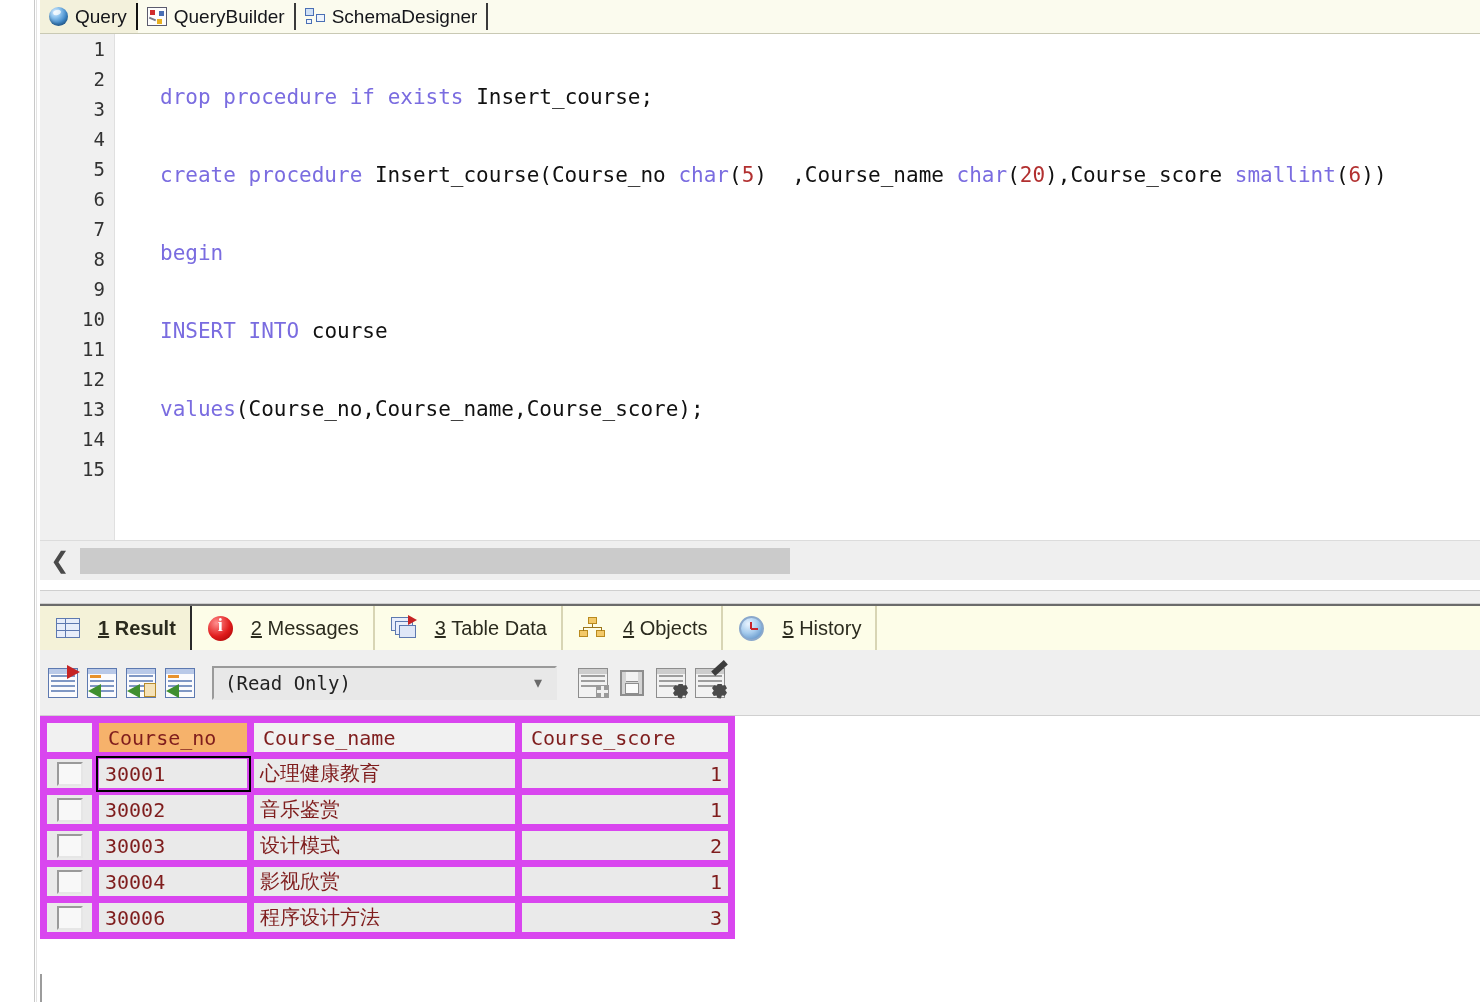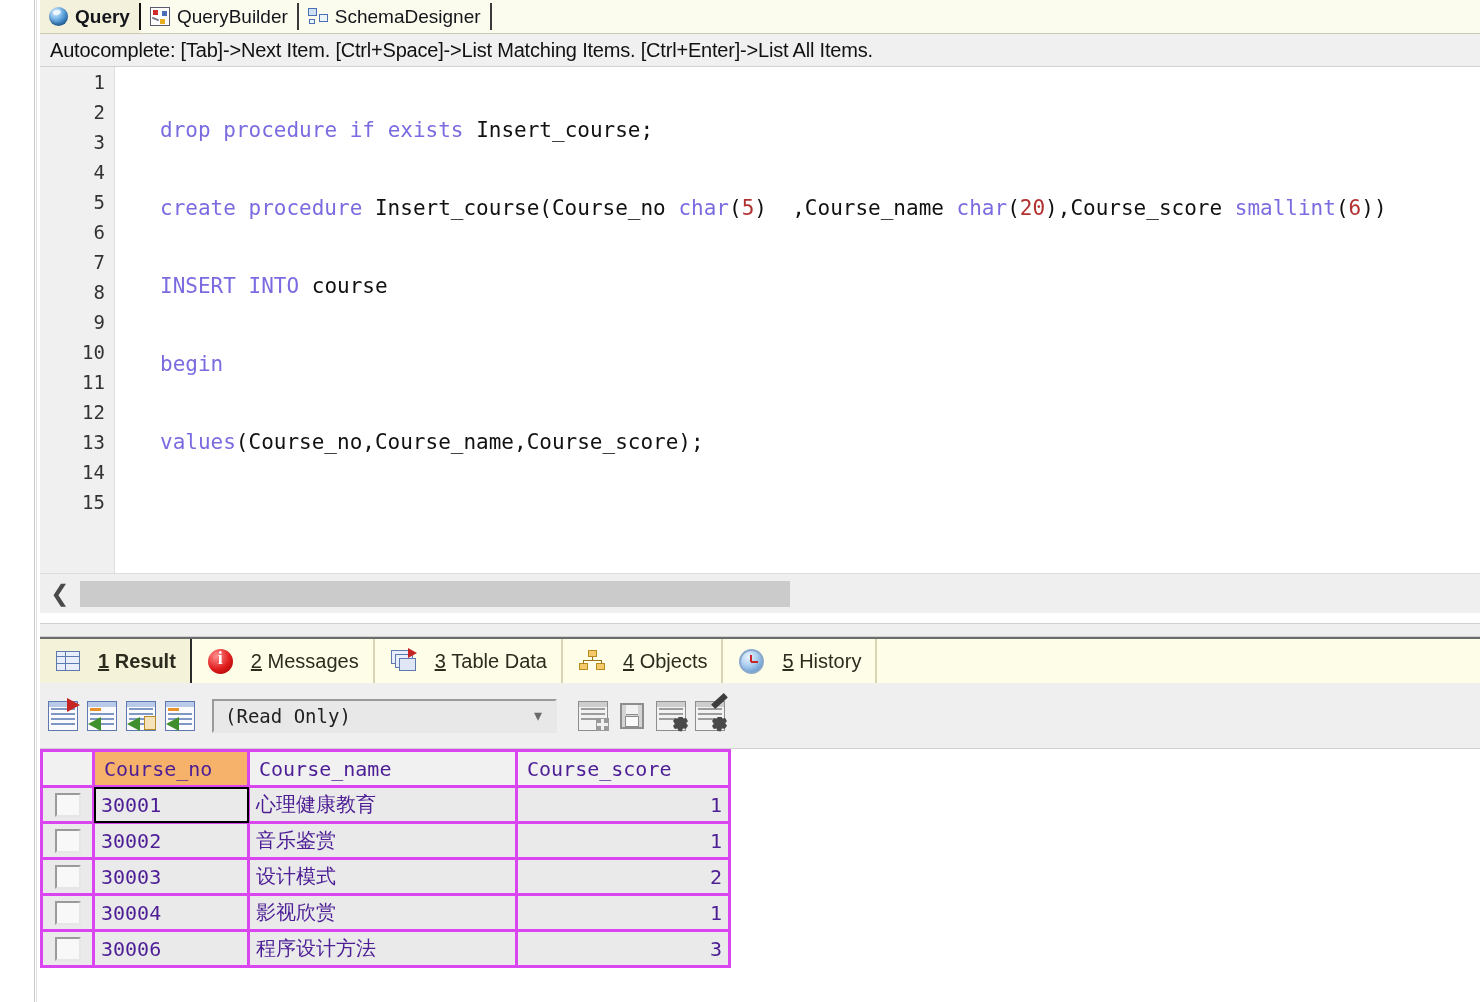--- a/index.html
+++ b/index.html
@@ -26,21 +26,21 @@
   
   .tabstrip {
     position:relative; height:34px; background:#fbfbee;
     border-bottom:1px solid #c9c9b4; display:flex; align-items:stretch;
   }
   .tab {
     display:flex; align-items:center; gap:7px;
     padding:0 11px 0 9px; cursor:default; position:relative;
     font-size:19px; color:#14151a;
   }
-  .tab.active { background:#f3f1dc; font-weight:bold; }
+  .tab.active { background:#f3f1dc; font-weight:normal; }
   .tab .sep { position:absolute; right:0; top:3px; bottom:3px; width:2px; background:#3a3a3a; }
   .tab.active .sep { background:#111; }
   .tab-label { line-height:1; white-space:nowrap; }
   .tab.inactive .tab-label { font-weight:normal; }
 
   
   .ico { display:inline-block; flex:0 0 auto; }
   .ico-globe {
     width:19px; height:19px; border-radius:50%;
     background: radial-gradient(circle at 32% 27%, #d8ecff 0%, #8fc4ef 28%, #3d86c6 62%, #1f5e9b 100%);
@@ -218,22 +218,22 @@
   }
   .pencil-gray {
     position:absolute; right:-3px; top:-3px; width:17px; height:6px; background:#3d3d3d;
     transform:rotate(-42deg);
   }
 
   
   .gridwrap { position:relative; background:#ffffff; height:260px; }
   table.dg { border-collapse:collapse; }
   table.dg td, table.dg th {
-    border:3px solid #d946ef; font-family:"DejaVu Sans Mono", monospace;
-    font-size:20px; color:#4c1d95; height:36px; padding:0 6px; background:#eaeaea;
+    border:7px solid #d946ef; font-family:"DejaVu Sans Mono", monospace;
+    font-size:20px; color:#7f1d1d; height:36px; padding:0 6px; background:#eaeaea;
   }
   table.dg th { font-weight:normal; background:#f1f1f1; text-align:left; padding-left:9px; }
   table.dg th.sel { background:#f6b26b; }
   table.dg th.corner { width:52px; padding:0; }
   .col-no { width:155px; }
   .col-name { width:268px; }
   .col-score { width:213px; text-align:right; }
   td.score { text-align:right; padding-right:10px; }
   td.cellsel { outline:2px solid #000; outline-offset:-2px; }
   td.rowhdr {
@@ -283,23 +283,20 @@
           <i class="b b1"></i>
             <i class="b b2"></i>
             <i class="b b3"></i>
         </span>
         <span class="tab-label">SchemaDesigner</span>
         <span class="sep"></span>
       </div>
 
     </div>
 
-    <div class="hint">
-      <span>Autocomplete: [Tab]-&gt;Next Item. [Ctrl+Space]-&gt;List Matching Items. [Ctrl+Enter]-&gt;List All Items.</span>
-    </div>
 
     <div class="editor">
 
       <div class="gutter">
         <div class="gline">1</div>
         <div class="gline">2</div>
         <div class="gline">3</div>
         <div class="gline">4</div>
         <div class="gline">5</div>
         <div class="gline">6</div>
@@ -310,22 +307,22 @@
         <div class="gline">11</div>
         <div class="gline">12</div>
         <div class="gline">13</div>
         <div class="gline">14</div>
         <div class="gline">15</div>
       </div>
 
       <div class="code">
         <div class="cline"><span class="kw">drop</span> <span class="kw">procedure</span> <span class="kw">if</span> <span class="kw">exists</span> Insert_course;</div>
         <div class="cline"><span class="kw">create</span> <span class="kw">procedure</span> Insert_course(Course_no <span class="kw">char</span>(<span class="num">5</span>)  ,Course_name <span class="kw">char</span>(<span class="num">20</span>),Course_score <span class="kw">smallint</span>(<span class="num">6</span>))</div>
+        <div class="cline"><span class="kw">begin</span></div>
         <div class="cline"><span class="kw">INSERT</span> <span class="kw">INTO</span> course</div>
-        <div class="cline"><span class="kw">begin</span></div>
         <div class="cline"><span class="kw">values</span>(Course_no,Course_name,Course_score);</div>
         
         
         
         
         
         
         
         
         

